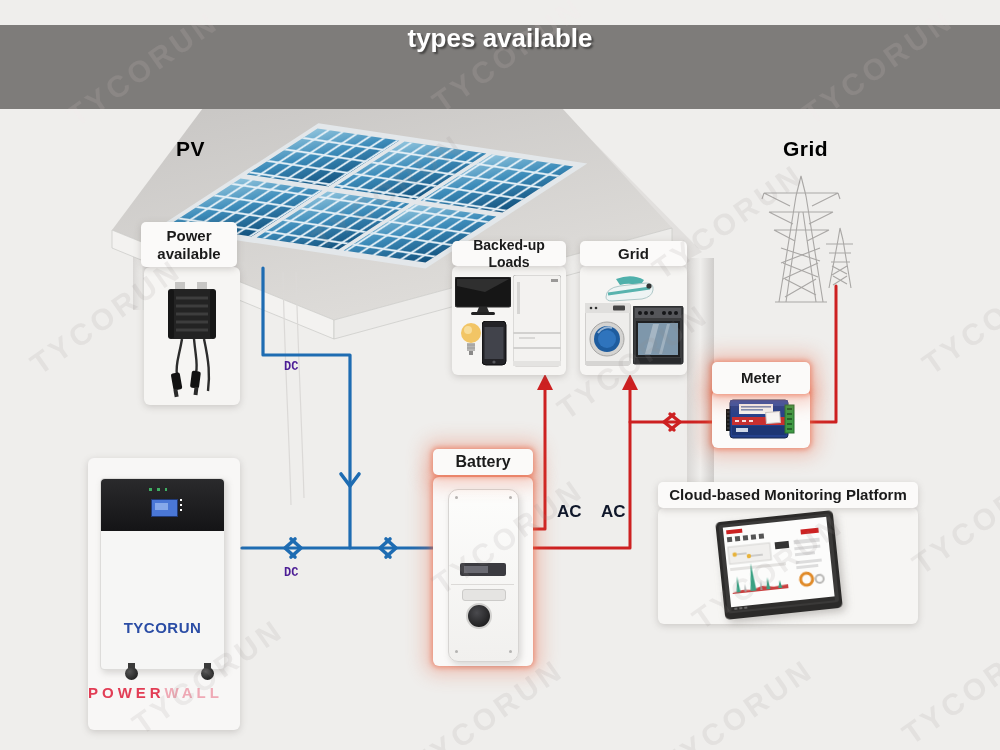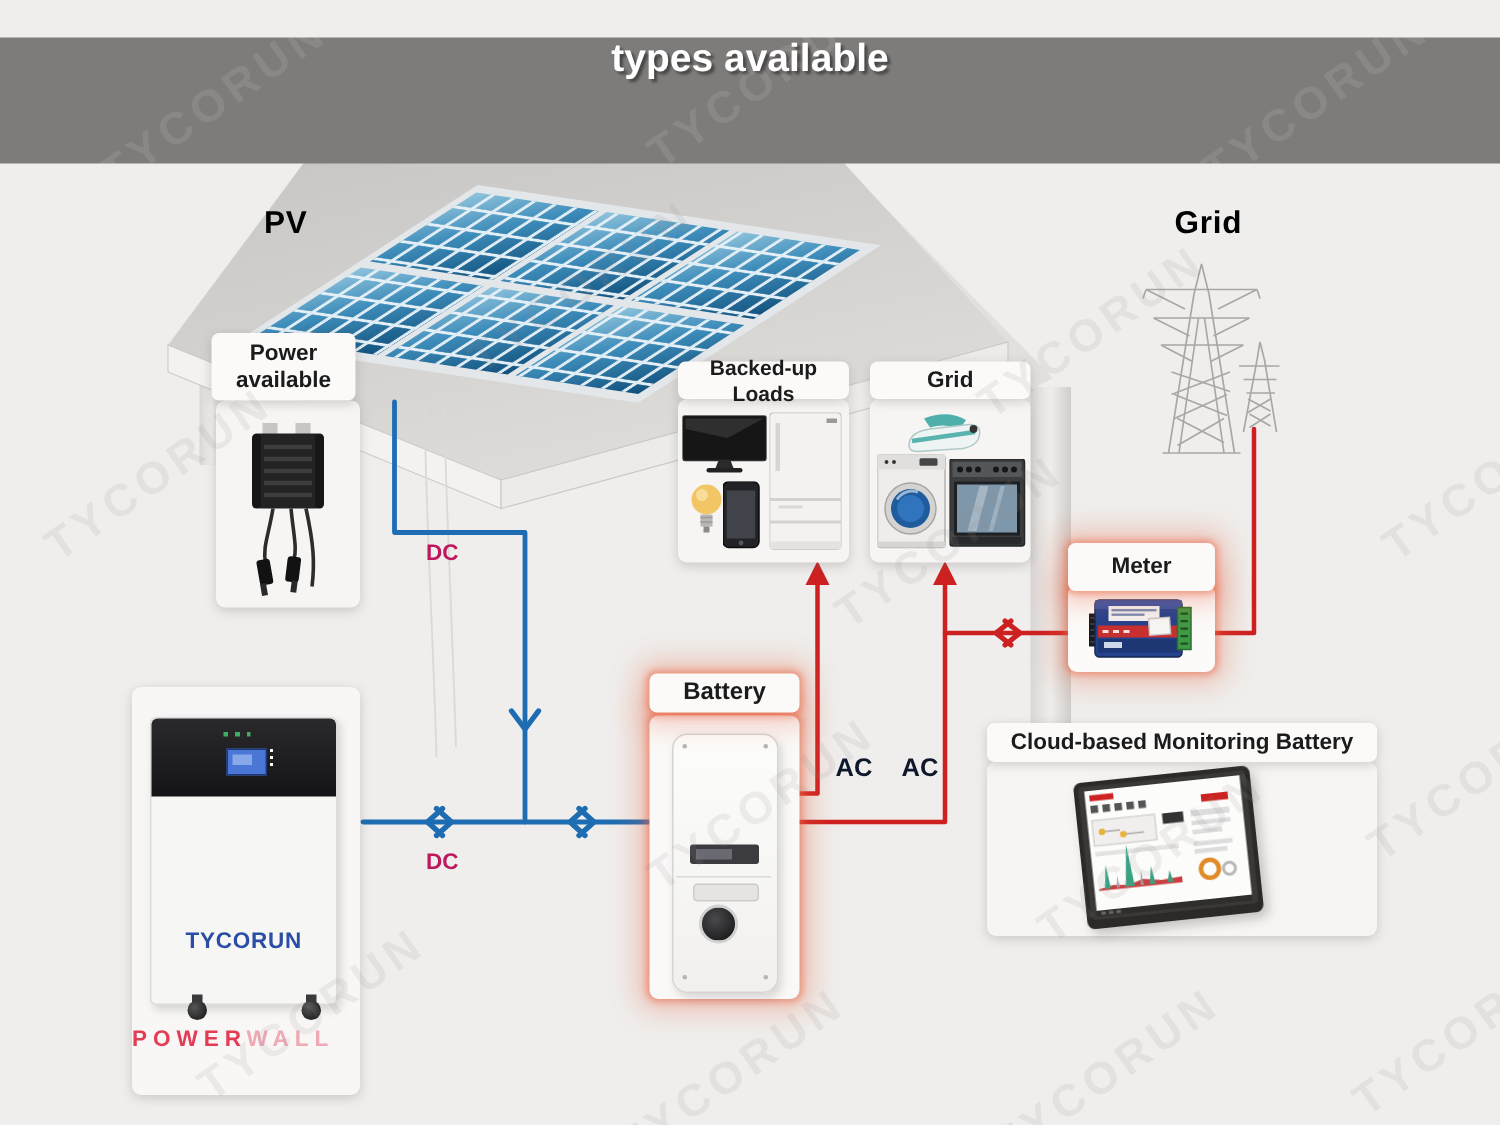--- a/index.html
+++ b/index.html
@@ -20,21 +20,21 @@
   .card,.label-card{position:absolute;background:#fbfaf9;border-radius:6px;
         box-shadow:0 2px 7px rgba(110,105,100,.28);z-index:3;}
   .label-card{display:flex;align-items:center;justify-content:center;text-align:center;
         font-weight:bold;color:#1b1b1b;font-size:15px;line-height:1.15;border-radius:5px;z-index:4;}
   .body-card{background:#f6f5f3;}
   .glow{box-shadow:0 0 5px 2px rgba(233,102,70,.55),0 0 18px 9px rgba(233,102,70,.30);}
 
   
   .lbl{position:absolute;font-weight:bold;z-index:3;}
   .lbl-node{font-size:21px;color:#000000;letter-spacing:.5px;}
-  .lbl-dc{font-size:15px;color:#be185d;}
+  .lbl-dc{font-size:12px;color:#4c1d95;font-family:Liberation Mono, monospace;}
   .lbl-ac{font-size:17px;color:#0f172a;}
 
   
   .bat-cab{position:absolute;left:12px;top:20px;width:123px;height:190px;background:#f6f6f5;
            border:1px solid #dddcda;border-radius:4px;box-shadow:2px 3px 6px rgba(120,115,110,.25);}
   .bat-top{position:absolute;left:0;top:0;width:100%;height:52px;background:linear-gradient(#2a2a2c,#141416);
            border-radius:4px 4px 0 0;}
   .bat-lcd{position:absolute;left:50px;top:20px;width:25px;height:16px;background:#4a77d6;border:1px solid #203a78;}
   .bat-lcd i{position:absolute;left:3px;top:3px;width:13px;height:7px;background:#87a9ea;display:block;}
   .bat-dots{position:absolute;left:79px;top:20px;width:2px;height:15px;
@@ -322,21 +322,21 @@
       <div class="inv-disp">
           <i></i>
         </div>
       <div class="inv-seam"></div>
       <div class="inv-handle"></div>
       <div class="inv-knob"></div>
     </div>
   </div>
 
   <div class="label-card" style="left:658px;top:482px;width:260px;height:26px;">
-    <span>Cloud-based Monitoring Battery</span>
+    <span>Cloud-based Monitoring Platform</span>
   </div>
   <div class="card body-card" style="left:658px;top:508px;width:260px;height:116px;">
     <div class="monitor">
       <svg width="118" height="98">
         <rect x="0" y="0" width="118" height="98" rx="5" fill="#2b2a29"></rect>
         <rect x="3" y="3" width="112" height="89" rx="3" fill="#3a3938"></rect>
         <rect x="7" y="6" width="104" height="80" fill="#fcfcfb"></rect>
         <rect x="10" y="9" width="16" height="4" fill="#cc2222"></rect>
         <rect x="10" y="16" width="5" height="5" fill="#555"></rect>
         <rect x="18" y="16" width="5" height="5" fill="#555"></rect>

